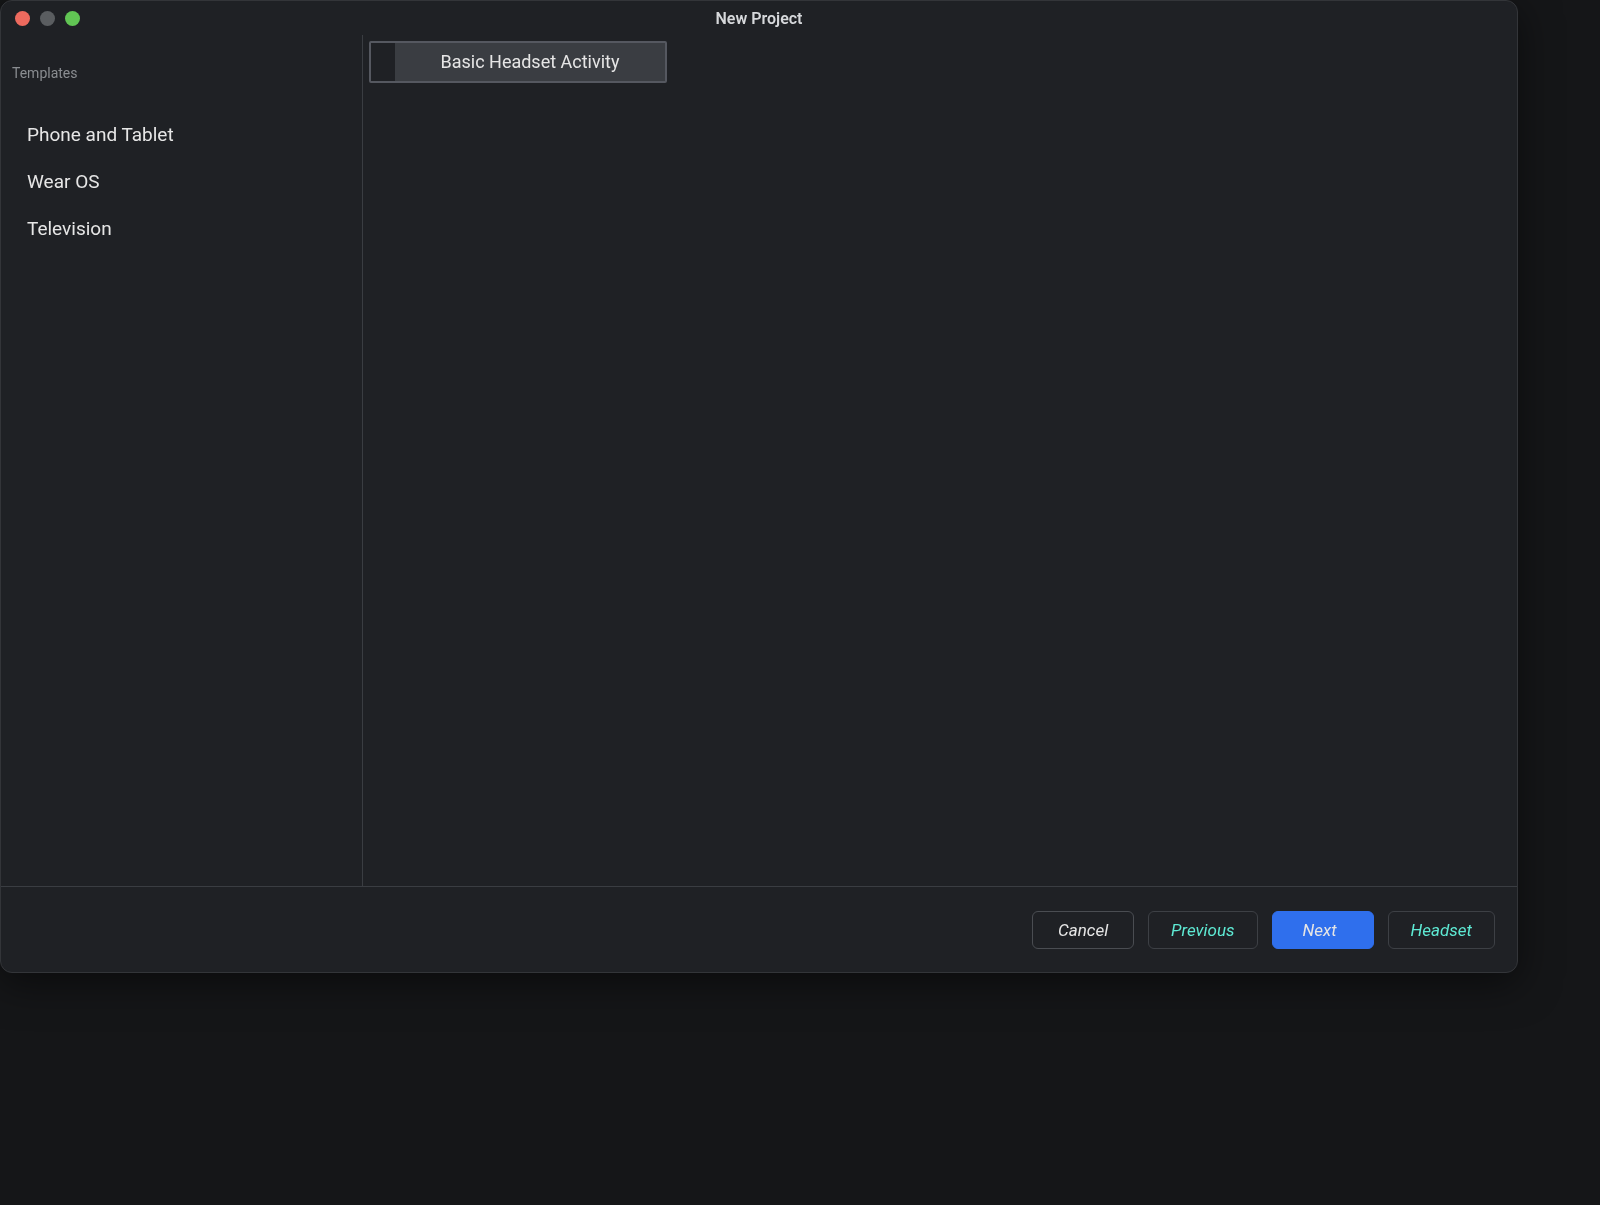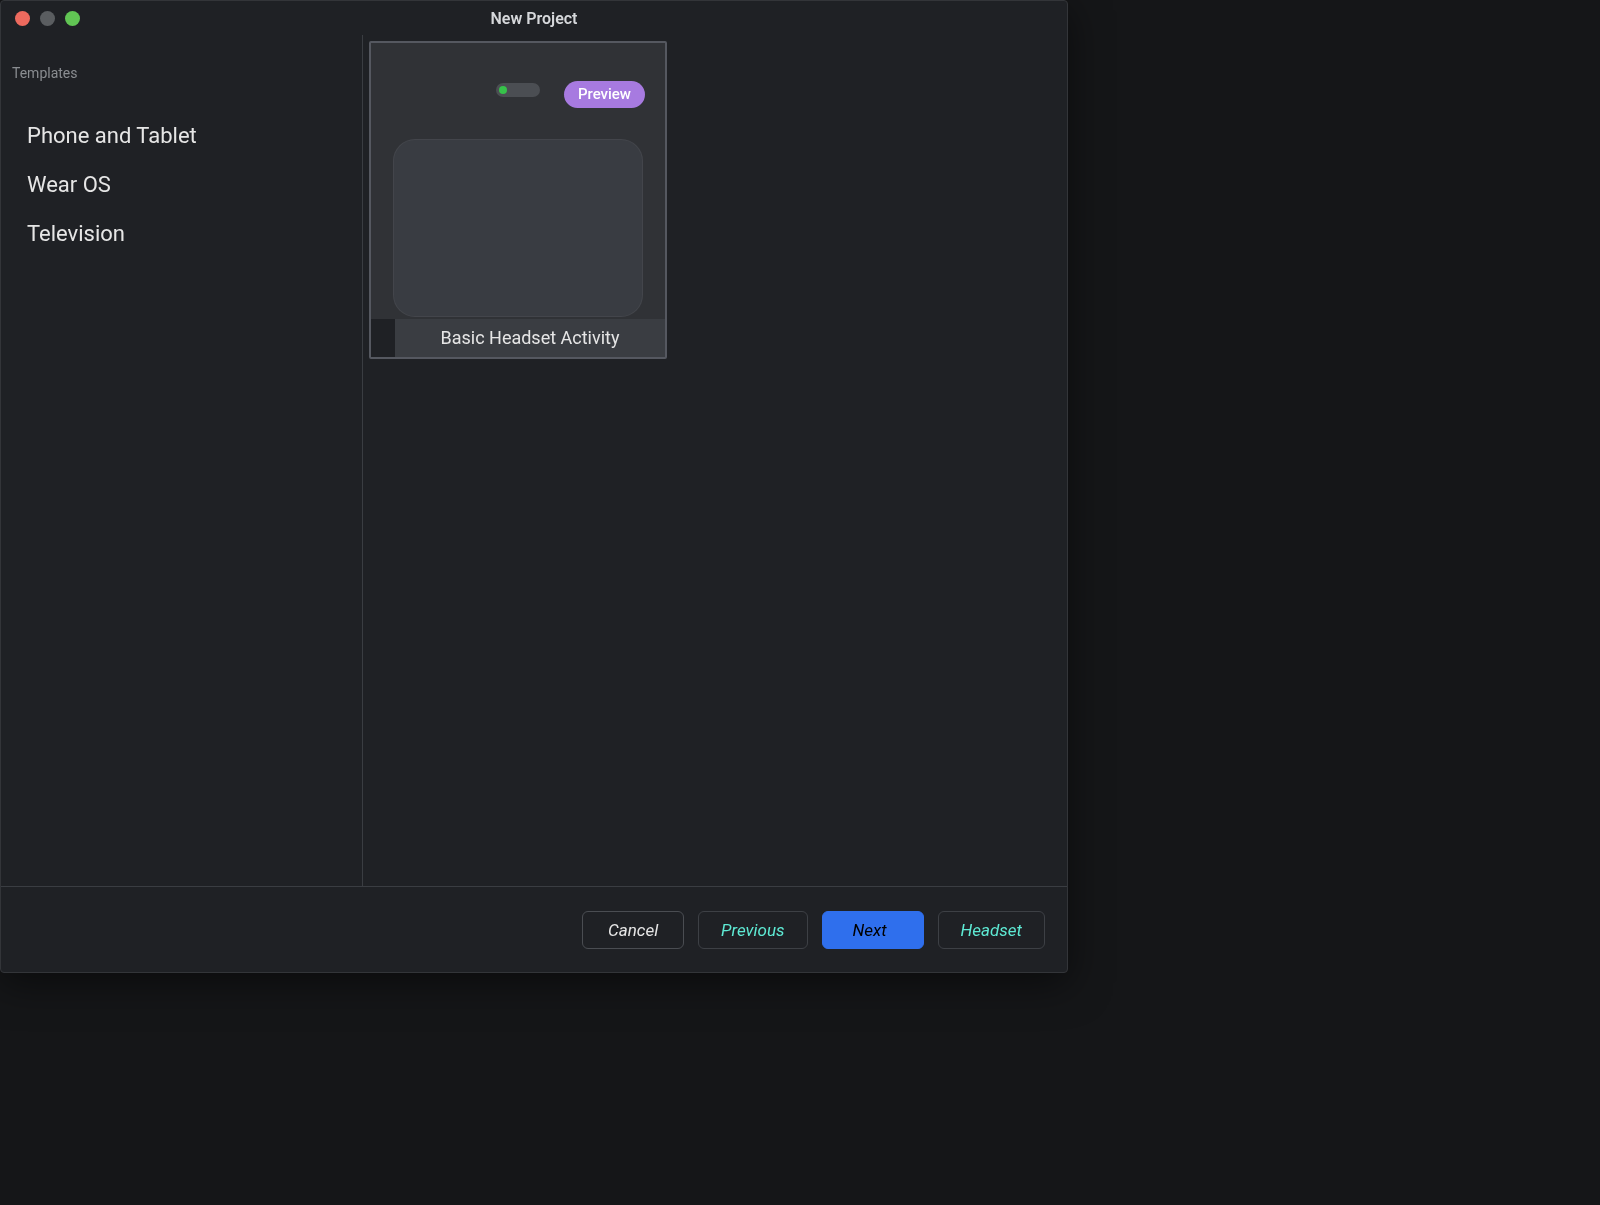--- a/index.html
+++ b/index.html
@@ -28,24 +28,24 @@
     width: 1600px; height: 1205px;
     background: var(--bg-outer);
     font-family: -apple-system, "Segoe UI", Roboto, "Helvetica Neue", Arial, sans-serif;
     font-size: 17px;
     color: var(--text);
     overflow: hidden;
   }
   .window {
     position: absolute;
     left: 0; top: 0;
-    width: 1068px;
+    width: 1518px;
     height: 973px;
     background: var(--bg);
-    border-radius: 4px;
+    border-radius: 12px;
     border: 1px solid #333539;
     display: flex;
     flex-direction: column;
     box-shadow: 0 10px 40px rgba(0,0,0,0.5);
   }
 
   
   .titlebar {
     height: 34px;
     display: flex;
@@ -87,21 +87,21 @@
     border-right: 1px solid var(--divider);
     padding-top: 30px;
   }
   .sidebar-heading {
     color: var(--text-muted);
     font-size: 14px;
     padding: 0 26px 30px 11px;
   }
   .sidebar-item {
     padding: 12px 26px;
-    font-size: 22px;
+    font-size: 19px;
     color: var(--text);
     cursor: default;
   }
   .sidebar-item.selected {
     background: var(--selected);
   }
 
   .main {
     flex: 1 1 auto;
     padding: 6px 6px;
@@ -194,21 +194,21 @@
     cursor: default;
     font-style: italic;
   }
   .btn.disabled {
     color: #5eead4;
     border-color: #3d4045;
   }
   .btn.primary {
     background: var(--btn-primary);
     border-color: var(--btn-primary);
-    color: #000000;
+    color: #e5e5e5;
     padding-left: 16px;
   }
 </style>
 </head>
 <body>
 
 <div class="window">
 
   <div class="titlebar">
     <div class="traffic">
@@ -229,25 +229,20 @@
       <div class="sidebar-item">
         <span>Wear OS</span>
       </div>
       <div class="sidebar-item">
         <span>Television</span>
       </div>
     </div>
 
     <div class="main">
       <div class="template-card">
-        <div class="card-preview">
-          <div class="hw-pill"></div>
-          <div class="preview-pill">Preview</div>
-          <div class="headset-panel"></div>
-        </div>
         <div class="card-label">Basic Headset Activity</div>
       </div>
     </div>
   </div>
 
   <div class="footer">
     <div class="btn">Cancel</div>
     <div class="btn disabled">Previous</div>
     <div class="btn primary">Next</div>
     <div class="btn disabled">Headset</div>

